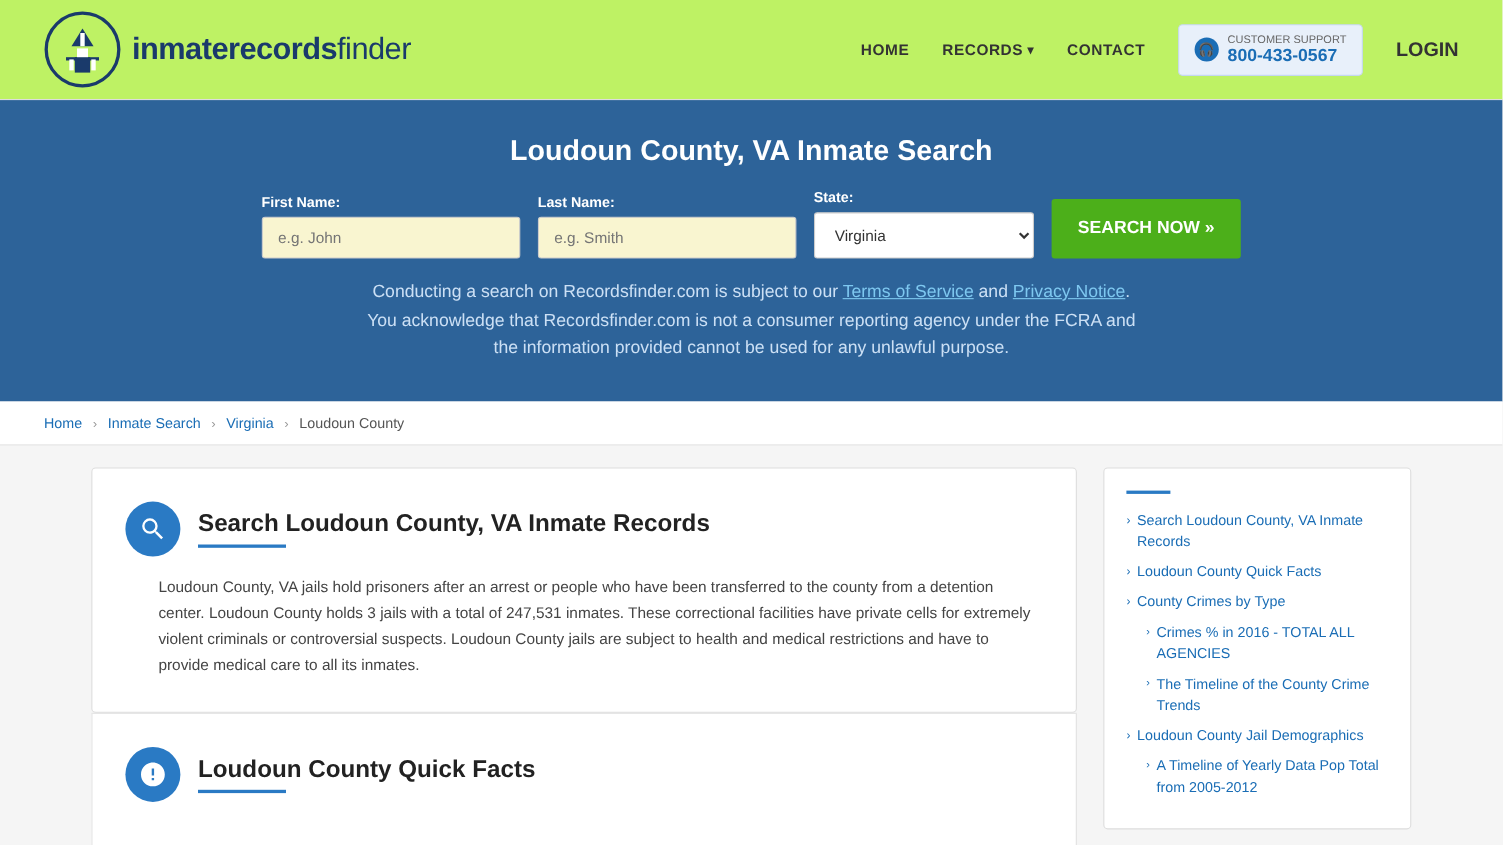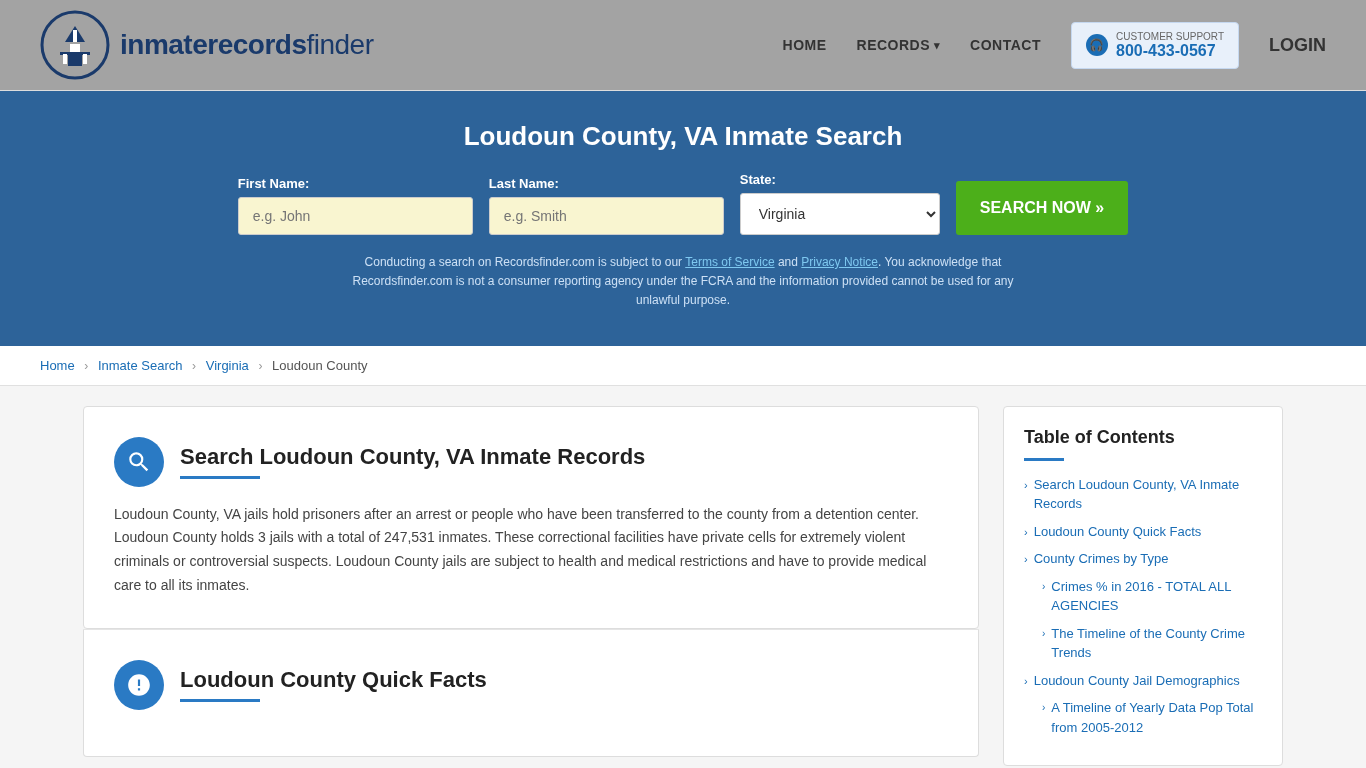--- a/index.html
+++ b/index.html
@@ -1,20 +1,20 @@
 <!DOCTYPE html>
 <html><head>
   <meta charset="utf-8">
   <style>
     * { margin: 0; padding: 0; box-sizing: border-box; }
     body { font-family: Arial, sans-serif; font-size: 14px; color: #333; background: #f5f5f5; }
 
     
     .header {
-      background: #a3a3a3;
+      background: #bef264;
       border-bottom: 1px solid #ddd;
       padding: 10px 40px;
       display: flex;
       align-items: center;
       justify-content: space-between;
     }
     .logo-area {
       display: flex;
       align-items: center;
       gap: 10px;
@@ -127,21 +127,21 @@
       border-radius: 3px;
       padding: 11px 24px;
       font-size: 16px;
       font-weight: 700;
       cursor: pointer;
       white-space: nowrap;
       height: 54px;
     }
     .hero-disclaimer {
       color: #cce0f5;
-      font-size: 12px;
+      font-size: 16px;
       max-width: 700px;
       margin: 0 auto;
       line-height: 1.6;
     }
     .hero-disclaimer a { color: #7ec8f0; }
 
     
     .breadcrumb {
       background: #fff;
       padding: 12px 40px;
@@ -198,20 +198,21 @@
     .card-title-underline {
       width: 80px;
       height: 3px;
       background: #2a7ac4;
       margin-top: 6px;
     }
     .card-body {
       font-size: 14px;
       color: #444;
       line-height: 1.7;
+      margin-left: 30px;
     }
     .card-divider {
       border: none;
       border-top: 1px solid #e5e5e5;
       margin: 0;
     }
     .card-second {
       background: #fff;
       border: 1px solid #ddd;
       border-radius: 4px;
@@ -385,21 +386,20 @@
         <div>
           <h2 class="card-title">Loudoun County Quick Facts</h2>
           <div class="card-title-underline"></div>
         </div>
       </div>
     </div>
   </div>
 
   <aside class="sidebar">
     <div class="toc-card">
-      <h3 class="toc-title">Table of Contents</h3>
       <div class="toc-divider"></div>
       <ul class="toc-list">
         <li>
           <a href="#">
             <span class="chevron">›</span>
             <span>Search Loudoun County, VA Inmate Records</span>
           </a>
         </li>
         <li>
           <a href="#">

